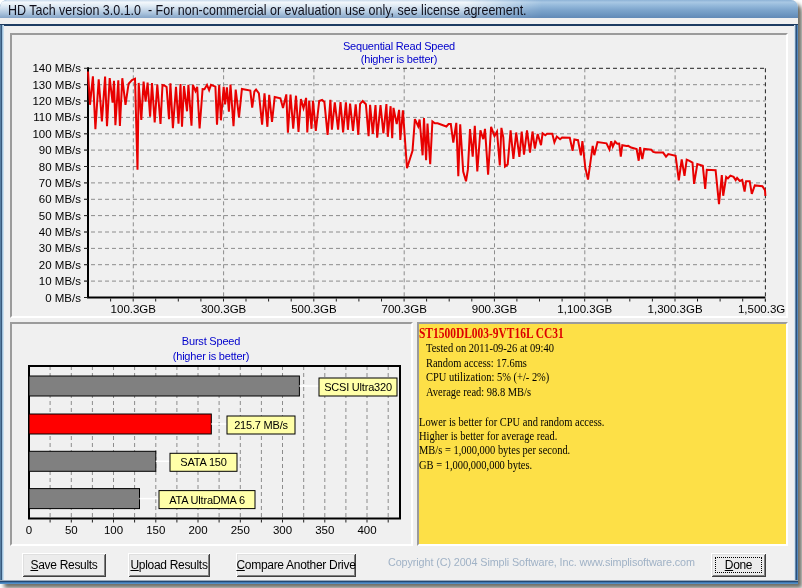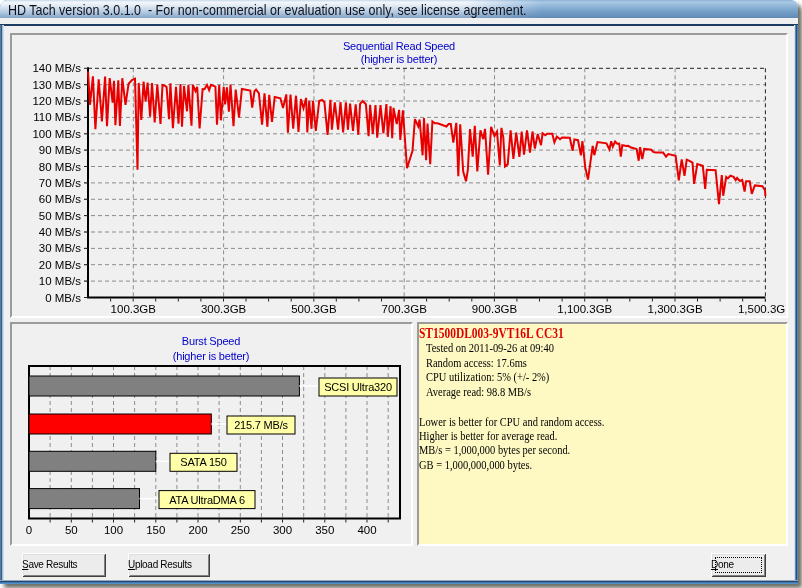--- a/index.html
+++ b/index.html
@@ -22,26 +22,26 @@
    background:linear-gradient(90deg,#86b2d4 0%, #16365c 30%, #9cc0dc 60%, #dcebf6 100%); }
 .frameR { position:absolute; left:794px; top:25px; width:4px; height:559px;
    background:linear-gradient(90deg,#e8f2fa 0%, #b7d3ea 25%, #1c3a5e 50%, #2d5c94 70%, #6ba3d6 100%); }
 .frameB { position:absolute; left:0; top:580px; width:798px; height:4px;
    background:linear-gradient(#f2f7fc 0%, #1c3a5e 30%, #3c74ae 60%, #5e9bd2 100%); }
 .panel { position:absolute; background:#f0f0f0;
   border-top:2px solid #9b9b9b; border-left:2px solid #9b9b9b;
   border-bottom:2px solid #ffffff; border-right:2px solid #ffffff; }
 #ptop { left:10px; top:33px; width:778px; height:285px; overflow:hidden; }
 #pburst { left:10px; top:322px; width:403px; height:224px; overflow:hidden; }
-#pinfo { left:417px; top:322px; width:371px; height:224px; background:#fef9c3;
+#pinfo { left:417px; top:322px; width:371px; height:224px; background:#fde047;
   font-family:"Liberation Serif", serif; font-size:11px; color:#000; overflow:hidden; }
 svg text { font-family:"Liberation Sans", sans-serif; }
 .btn { position:absolute; top:553px; height:24px; background:#ececec;
   box-shadow:inset 1px 1px 0 #ffffff, inset -1px -1px 0 #404040, inset 2px 2px 0 #dfdfdf, inset -2px -2px 0 #808080;
-  font-size:10px; letter-spacing:-0.3px; color:#000; line-height:24px; white-space:nowrap; }
+  font-size:12px; letter-spacing:-0.3px; color:#000; text-align:center; line-height:24px; white-space:nowrap; }
 .btn u { text-decoration:underline; }
 #copyr { position:absolute; left:388px; top:556px; font-size:10.8px; letter-spacing:-0.1px; color:#a0b2c6; }
 #infotitle { position:absolute; left:0px; top:1px; font-weight:bold; color:#dd0000; font-size:14.5px; transform:scaleX(0.79); transform-origin:0 0; white-space:nowrap; }
 .il { position:absolute; left:7px; font-size:11.5px; transform:scaleX(0.91); transform-origin:0 0; white-space:nowrap; }
 .il2 { position:absolute; left:0px; font-size:11.5px; transform:scaleX(0.91); transform-origin:0 0; white-space:nowrap; }
 #focus { position:absolute; left:4px; top:4px; right:4px; bottom:4px; border:1px dotted #000; }
 </style>
 </head>
 <body>
 <div id="win">
@@ -224,14 +224,16 @@
     <div class="il" style="top:32.7px">Random access: 17.6ms</div>
     <div class="il" style="top:47.4px">CPU utilization: 5% (+/- 2%)</div>
     <div class="il" style="top:62.2px">Average read: 98.8 MB/s</div>
     <div class="il2" style="top:91.9px">Lower is better for CPU and random access.</div>
     <div class="il2" style="top:106.1px">Higher is better for average read.</div>
     <div class="il2" style="top:120.3px">MB/s = 1,000,000 bytes per second.</div>
     <div class="il2" style="top:134.6px">GB = 1,000,000,000 bytes.</div>
   </div>
   <div class="btn" style="left:22px; width:84px"><u>S</u>ave Results</div>
   <div class="btn" style="left:128px; width:82px"><u>U</u>pload Results</div>
+  <div class="btn" style="left:236px; width:120px"><u>C</u>ompare Another Drive</div>
   <div class="btn" style="left:711px; width:55px"><div id="focus"></div><u>D</u>one</div>
+  <div id="copyr">Copyright (C) 2004 Simpli Software, Inc. www.simplisoftware.com</div>
 </div>
 
 </body></html>

